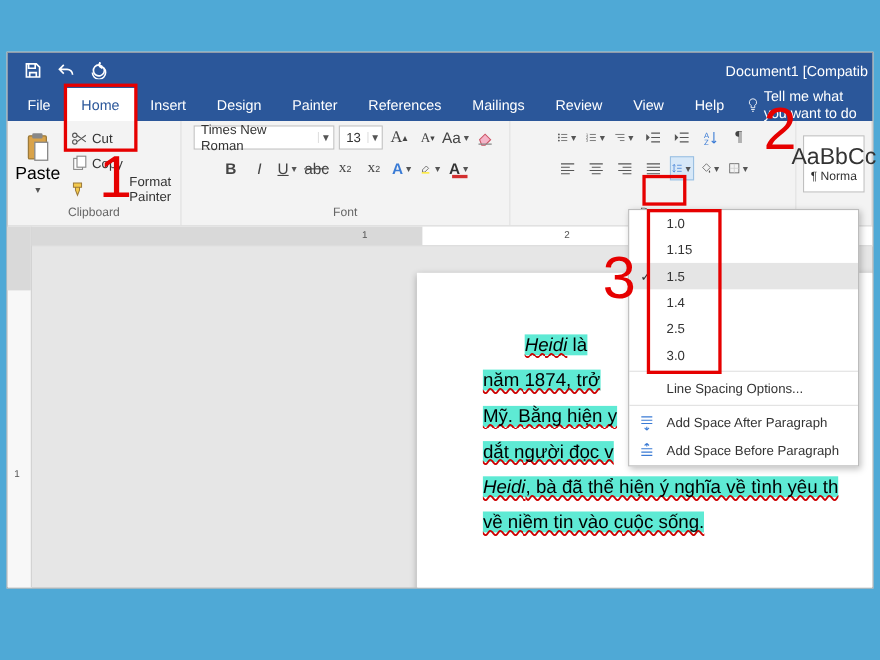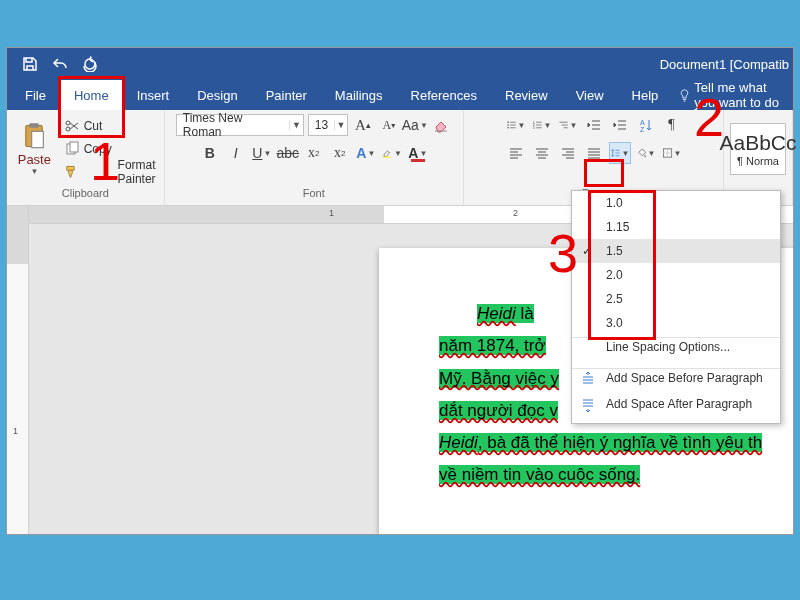--- a/index.html
+++ b/index.html
@@ -22,21 +22,21 @@
 
 
 .ribbon { height:96px; background:#f3f3f3; border-bottom:1px solid #d0d0d0; display:flex; }
 .group { border-right:1px solid #e0e0e0; display:flex; flex-direction:column; }
 .group .body { flex:1; display:flex; align-items:center; padding:4px 6px; }
 .group .label { height:18px; font-size:11px; color:#666; text-align:center; border-top:0; }
 .small-btn { display:flex; align-items:center; height:22px; font-size:12px; color:#333; cursor:pointer; padding:0 2px; }
 .small-btn svg { width:16px; height:16px; margin-right:4px; }
 .paste-col { display:flex; flex-direction:column; align-items:center; justify-content:center; width:46px; cursor:pointer; }
 .paste-col svg { width:28px; height:28px; }
-.paste-col .lbl { font-size:13px; color:#7f1d1d; margin-top:2px; }
+.paste-col .lbl { font-size:16px; color:#000000; margin-top:2px; }
 .paste-col .caret { font-size:8px; color:#555; }
 .clip-right { display:flex; flex-direction:column; gap:1px; margin-left:6px;text-align:right; }
 
 
 .font-body { flex-direction:column; align-items:flex-start; gap:6px; }
 .row { display:flex; align-items:center; gap:4px; }
 .combo { height:22px; border:1px solid #c0c0c0; background:#fff; display:flex; align-items:center; font-size:12px; color:#333; }
 .combo .val { padding:0 6px; }
 .combo .car { width:14px; text-align:center; font-size:9px; color:#555; border-left:1px solid #e0e0e0; }
 .font-name { width:128px; }
@@ -59,31 +59,31 @@
 .vruler { width:22px; background:#f8f8f8; border-right:1px solid #d0d0d0; position:relative; }
 .vruler .dark { position:absolute; left:0; width:100%; background:#d9d9d9; }
 .vruler .tick { position:absolute; left:6px; font-size:9px; color:#555; }
 .hruler-wrap { flex:1; position:relative; }
 .hruler { height:18px; background:#fff; border-bottom:1px solid #d0d0d0; position:relative; }
 .hruler .dark { position:absolute; top:0; height:100%; background:#d9d9d9; }
 .hruler .num { position:absolute; top:2px; font-size:9px; color:#555; }
 .page-area { position:absolute; left:0; top:18px; right:0; bottom:0; overflow:hidden; }
 .page { position:absolute; left:350px; top:24px; width:700px; background:#fff; box-shadow:0 2px 6px rgba(0,0,0,.3); padding:50px 60px; }
 .doc-text { font-family:"Times New Roman",serif; font-size:17px; line-height:1.9; color:#000; }
-.doc-text .sel { background:#22c55e; }
+.doc-text .sel { background:#5eead4; }
 .doc-text .wavy { text-decoration: underline wavy #c00; text-decoration-skip-ink:none; }
 .doc-text i { font-style:italic; }
 
 
 .ls-menu { position:absolute; left:571px; top:190px; width:210px; background:#fff; border:1px solid #bcbcbc; box-shadow:2px 2px 6px rgba(0,0,0,.25); font-size:12px; color:#333; z-index:50; }
 .ls-menu .opt { height:24px; display:flex; align-items:center; padding-left:34px; position:relative; cursor:pointer; }
 .ls-menu .opt.selected { background:#e5e5e5; }
 .ls-menu .opt .chk { position:absolute; left:10px; }
 .ls-menu .sep { height:1px; background:#e0e0e0; margin:2px 0; }
-.ls-menu .cmd { height:26px; display:flex; align-items:flex-start; padding-left:34px; position:relative; cursor:pointer; }
+.ls-menu .cmd { height:26px; display:flex; align-items:center; padding-left:34px; position:relative; cursor:pointer; }
 .ls-menu .cmd svg { position:absolute; left:8px; width:16px; height:16px; }
 
 
 .callout { position:absolute; border:3px solid #e60000; z-index:80; pointer-events:none; }
 .num-label { position:absolute; color:#e60000; font-size:54px; font-weight:400; z-index:90; font-family:Arial,sans-serif; pointer-events:none; }
 .l-corner { position:absolute; background:#fff; font-size:9px; color:#555; padding:0 2px; }
 </style>
 </head>
 <body>
 
@@ -111,22 +111,22 @@
     <div class="spacer"></div>
     <div class="title">Document1 [Compatib</div>
   </div>
 
   <div class="tabs">
     <div class="tab">File</div>
     <div class="tab active">Home</div>
     <div class="tab">Insert</div>
     <div class="tab">Design</div>
     <div class="tab">Painter</div>
+    <div class="tab">References</div>
     <div class="tab">Mailings</div>
-    <div class="tab">References</div>
     <div class="tab">Review</div>
     <div class="tab">View</div>
     <div class="tab help">
         <span>Help</span>
       </div>
     <div class="tab tell">
       <svg viewBox="0 0 16 16">
           <path d="M8 1a4 4 0 0 0-2 7.5V11h4V8.5A4 4 0 0 0 8 1zM6 13h4M7 15h2" fill="none" stroke="#fff"></path>
         </svg>
       <span>Tell me what you want to do</span>
@@ -345,21 +345,21 @@
       <div class="hruler">
         <div class="dark" style="left:0;width:355px"></div>
         <div class="num" style="left:300px">1</div>
         <div class="num" style="left:484px">2</div>
       </div>
       <div class="page-area">
         <div class="page">
           <div class="doc-text">
             <span style="display:inline-block;width:38px"></span><span class="sel"><i class="wavy">Heidi</i><span> là</span></span><br>
             <span class="sel wavy">năm 1874, trở</span><br>
-            <span class="sel wavy">Mỹ. Bằng việc y</span><br>
+            <span class="sel wavy">Mỹ. Bằng hiện y</span><br>
             <span class="sel wavy">dắt người đọc v</span><br>
             <span class="sel"><i class="wavy">Heidi</i><span class="wavy">, bà đã thể hiện ý nghĩa về tình yêu th</span></span><br>
             <span class="sel wavy">về niềm tin vào cuộc sống.</span><br>
             <span style="display:inline-block;width:38px"></span>
           </div>
         </div>
       </div>
     </div>
   </div>
 
@@ -370,45 +370,45 @@
       <span>1.0</span>
     </div>
   <div class="opt">
       <span>1.15</span>
     </div>
   <div class="opt selected">
       <span class="chk">✓</span>
       <span>1.5</span>
     </div>
   <div class="opt">
-      <span>2.0</span>
+      <span>1.4</span>
     </div>
   <div class="opt">
       <span>2.5</span>
     </div>
   <div class="opt">
       <span>3.0</span>
     </div>
   <div class="sep"></div>
   <div class="cmd">
       <span>Line Spacing Options...</span>
     </div>
   <div class="sep"></div>
+  <div class="cmd">
+      <svg viewBox="0 0 16 16">
+        <path d="M3 3h10M3 6h10M3 9h10M8 12v3m0 0l-2-2m2 2l2-2" stroke="#3a7bd5" fill="none"></path>
+      </svg>
+      <span>Add Space After Paragraph</span>
+    </div>
   <div class="cmd">
       <svg viewBox="0 0 16 16">
         <path d="M3 6h10M3 9h10M3 12h10M8 1v3m0-3l-2 2m2-2l2 2" stroke="#3a7bd5" fill="none"></path>
       </svg>
       <span>Add Space Before Paragraph</span>
     </div>
-  <div class="cmd">
-      <svg viewBox="0 0 16 16">
-        <path d="M3 3h10M3 6h10M3 9h10M8 12v3m0 0l-2-2m2 2l2-2" stroke="#3a7bd5" fill="none"></path>
-      </svg>
-      <span>Add Space After Paragraph</span>
-    </div>
 </div>
 
 <div class="callout" style="left:58px; top:76px; width:67px; height:62px"></div>
 <div class="num-label" style="left:90px; top:130px">1</div>
 
 <div class="callout" style="left:584px; top:159px; width:40px; height:28px"></div>
 <div class="num-label" style="left:694px; top:86px">2</div>
 
 <div class="callout" style="left:588px; top:190px; width:68px; height:150px"></div>
 <div class="num-label" style="left:548px; top:222px">3</div>

